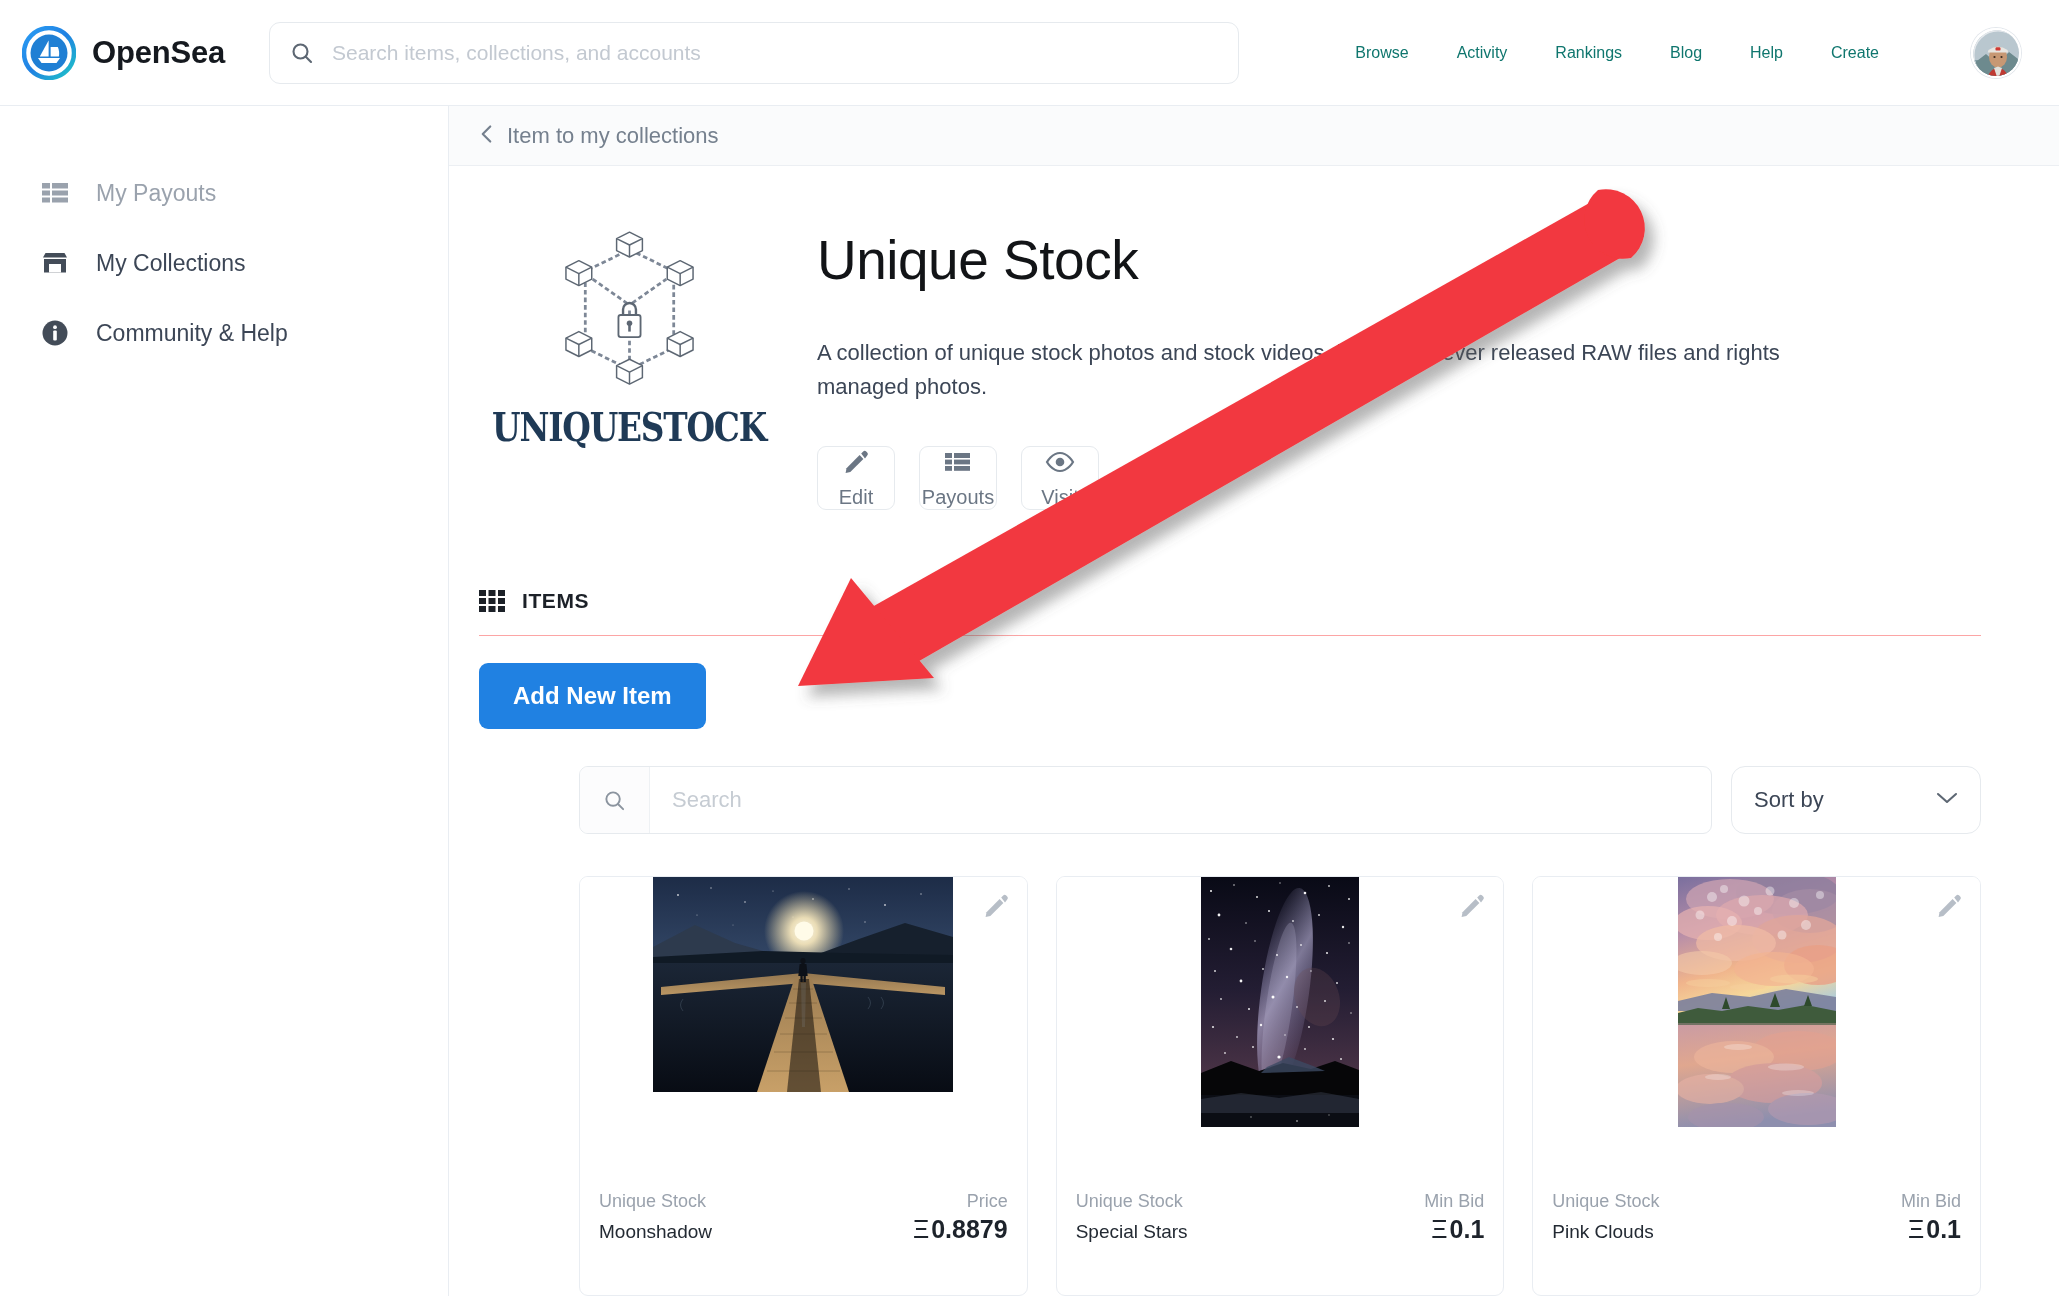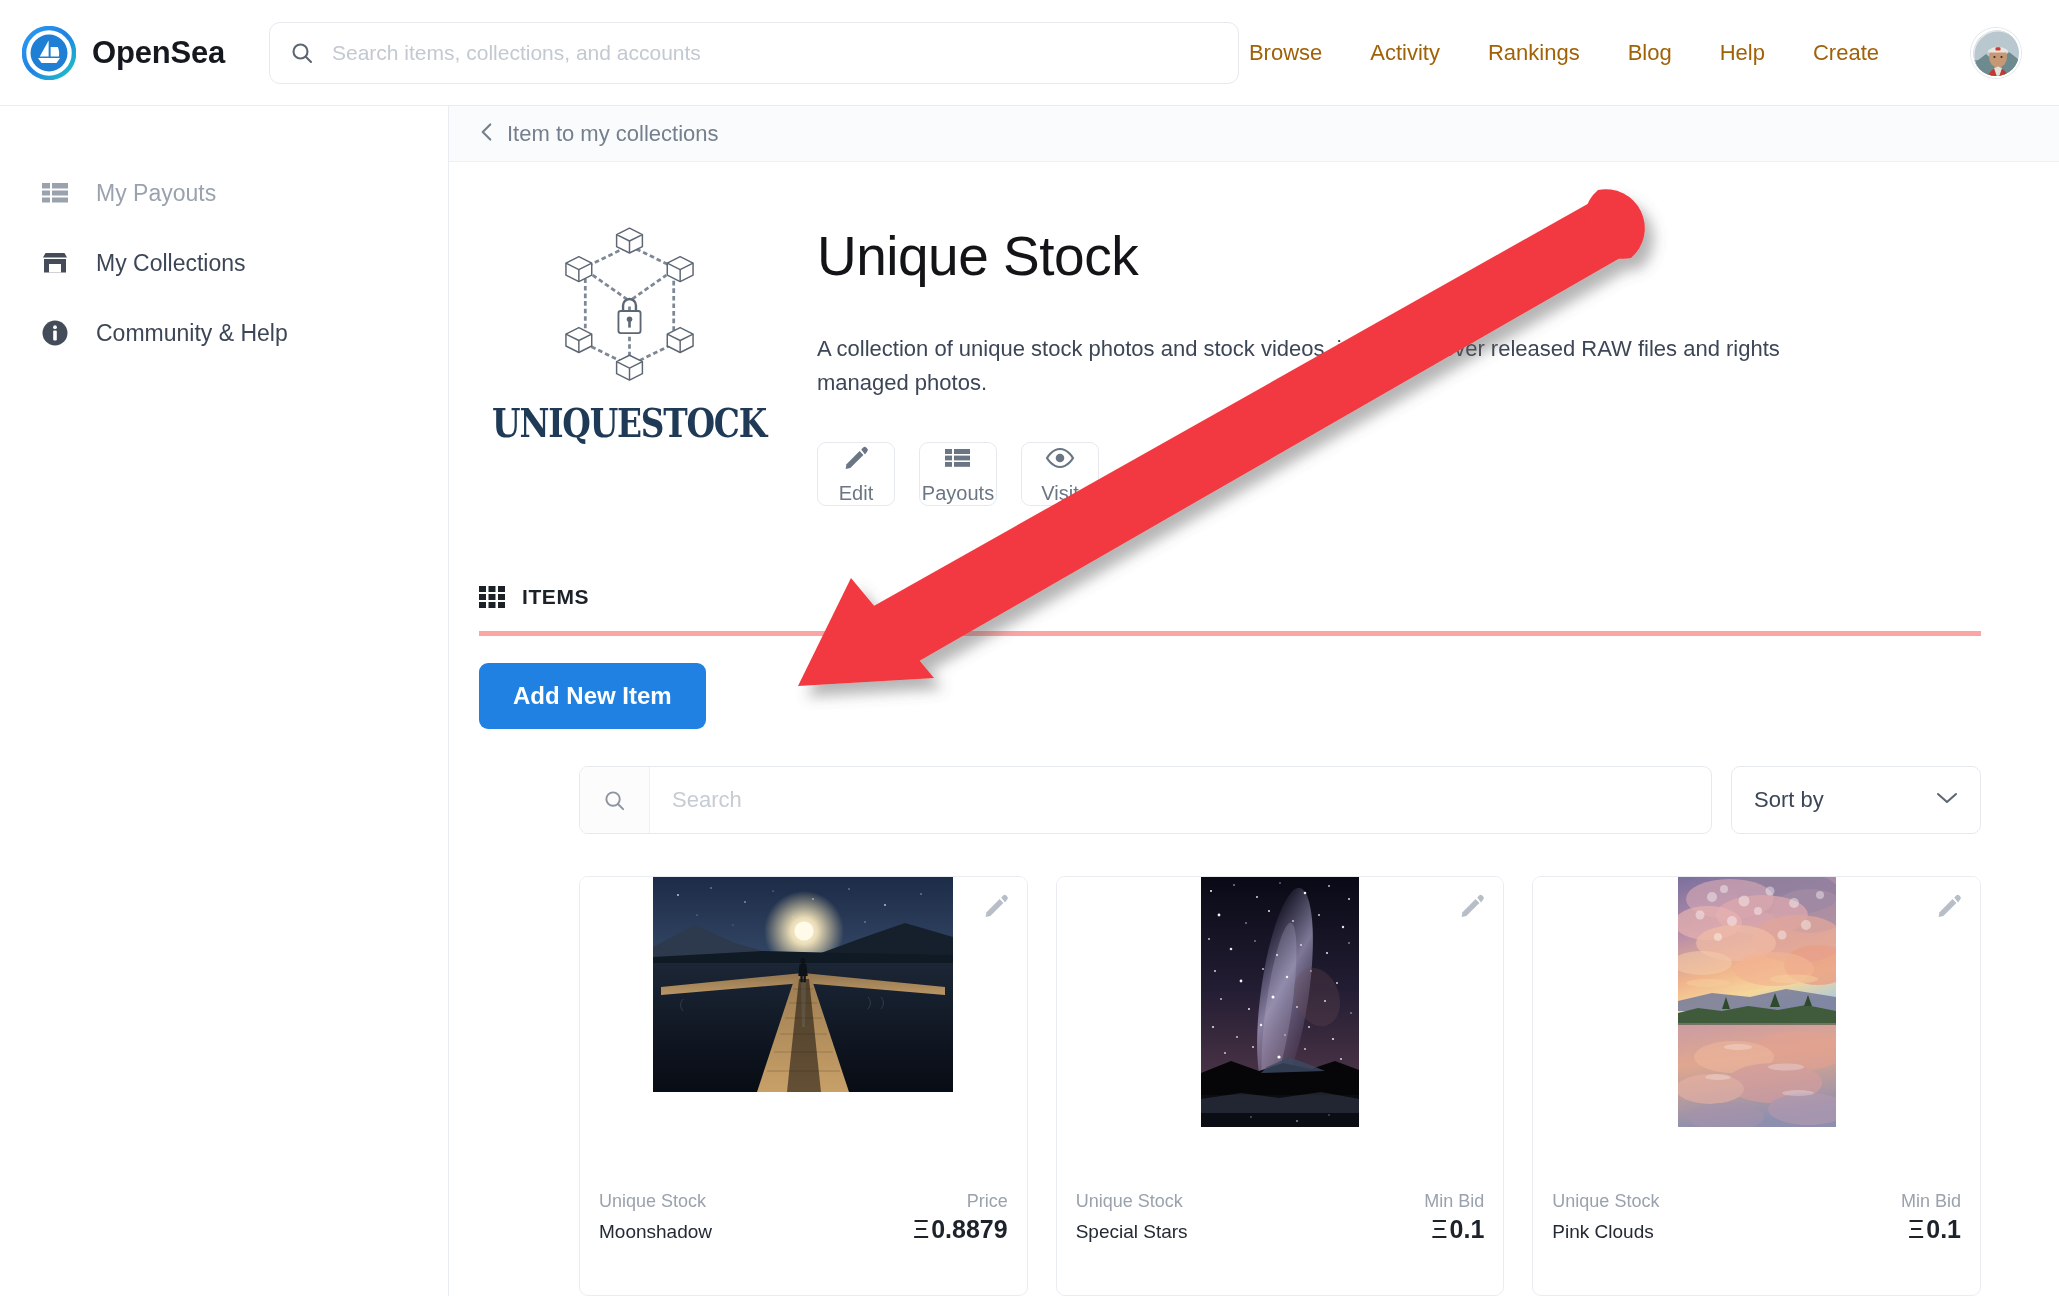--- a/index.html
+++ b/index.html
@@ -41,21 +41,21 @@
   .searchbox .mag { flex: 0 0 24px; height: 24px; }
   .search-input {
     border: 0; outline: 0; background: transparent;
     font-family: "Liberation Sans", sans-serif;
     font-size: 21px; color: #2b3240; width: 100%;
   }
   .search-input::placeholder { color: #c3c9d1; }
 
   .navlinks { display: flex; align-items: center; gap: 48px; margin-left: auto; }
   .navlink {
-    font-size: 22px; color: #a16207; white-space: nowrap; cursor: pointer;
+    font-size: 16px; color: #0f766e; white-space: nowrap; cursor: pointer;
     text-decoration: none;
   }
   .avatar {
     width: 50px; height: 50px; border-radius: 50%; margin-left: 44px;
     overflow: hidden; border: 2px solid #fff; box-shadow: 0 0 0 1px #e3e7ec;
     flex: 0 0 50px;
   }
 
   
   .shell { display: flex; height: calc(1296px - 106px); }
@@ -121,21 +121,21 @@
     background: #fff;
     display: flex; flex-direction: column; align-items: center; justify-content: center;
     gap: 9px; cursor: pointer;
   }
   .action-btn .ab-ico { height: 30px; display: flex; align-items: center; }
   .action-btn .ab-lab { font-size: 20px; color: #6b7684; }
 
   .items-head {
     display: flex; align-items: center; gap: 17px;
     margin-top: 79px; padding-bottom: 22px;
-    border-bottom: 5px solid #fca5a5;
+    border-bottom: 1px solid #fca5a5;
   }
   .items-head .grid-ico { width: 26px; height: 22px; }
   .items-title { font-size: 21px; font-weight: 700; color: #1c2128; letter-spacing: 0.6px; }
 
   .add-btn {
     margin-top: 27px;
     background: #2081e2; color: #fff;
     border: 0; border-radius: 9px;
     font-family: "Liberation Sans", sans-serif;
     font-size: 24px; font-weight: 700;
@@ -157,21 +157,21 @@
   }
   .fs-input {
     flex: 1; border: 0; outline: 0; background: transparent;
     font-family: "Liberation Sans", sans-serif;
     font-size: 22px; color: #2b3240; padding: 0 22px;
   }
   .fs-input::placeholder { color: #c6ccd3; }
 
   .sortby {
     width: 250px; height: 68px;
-    border: 1px solid #e6eaee; border-radius: 9px;
+    border: 1px solid #e6eaee; border-radius: 14px;
     display: flex; align-items: center; justify-content: space-between;
     padding: 8px 22px; cursor: pointer; background: #fff;
   }
   .sortby-lab { font-size: 22px; color: #3c4656; }
 
   .cards { display: flex; gap: 28px; margin-top: 42px; padding-left: 100px; }
   .card {
     flex: 1; min-width: 0;
     border: 1px solid #e9edf2; border-radius: 9px;
     background: #fff; overflow: hidden;

